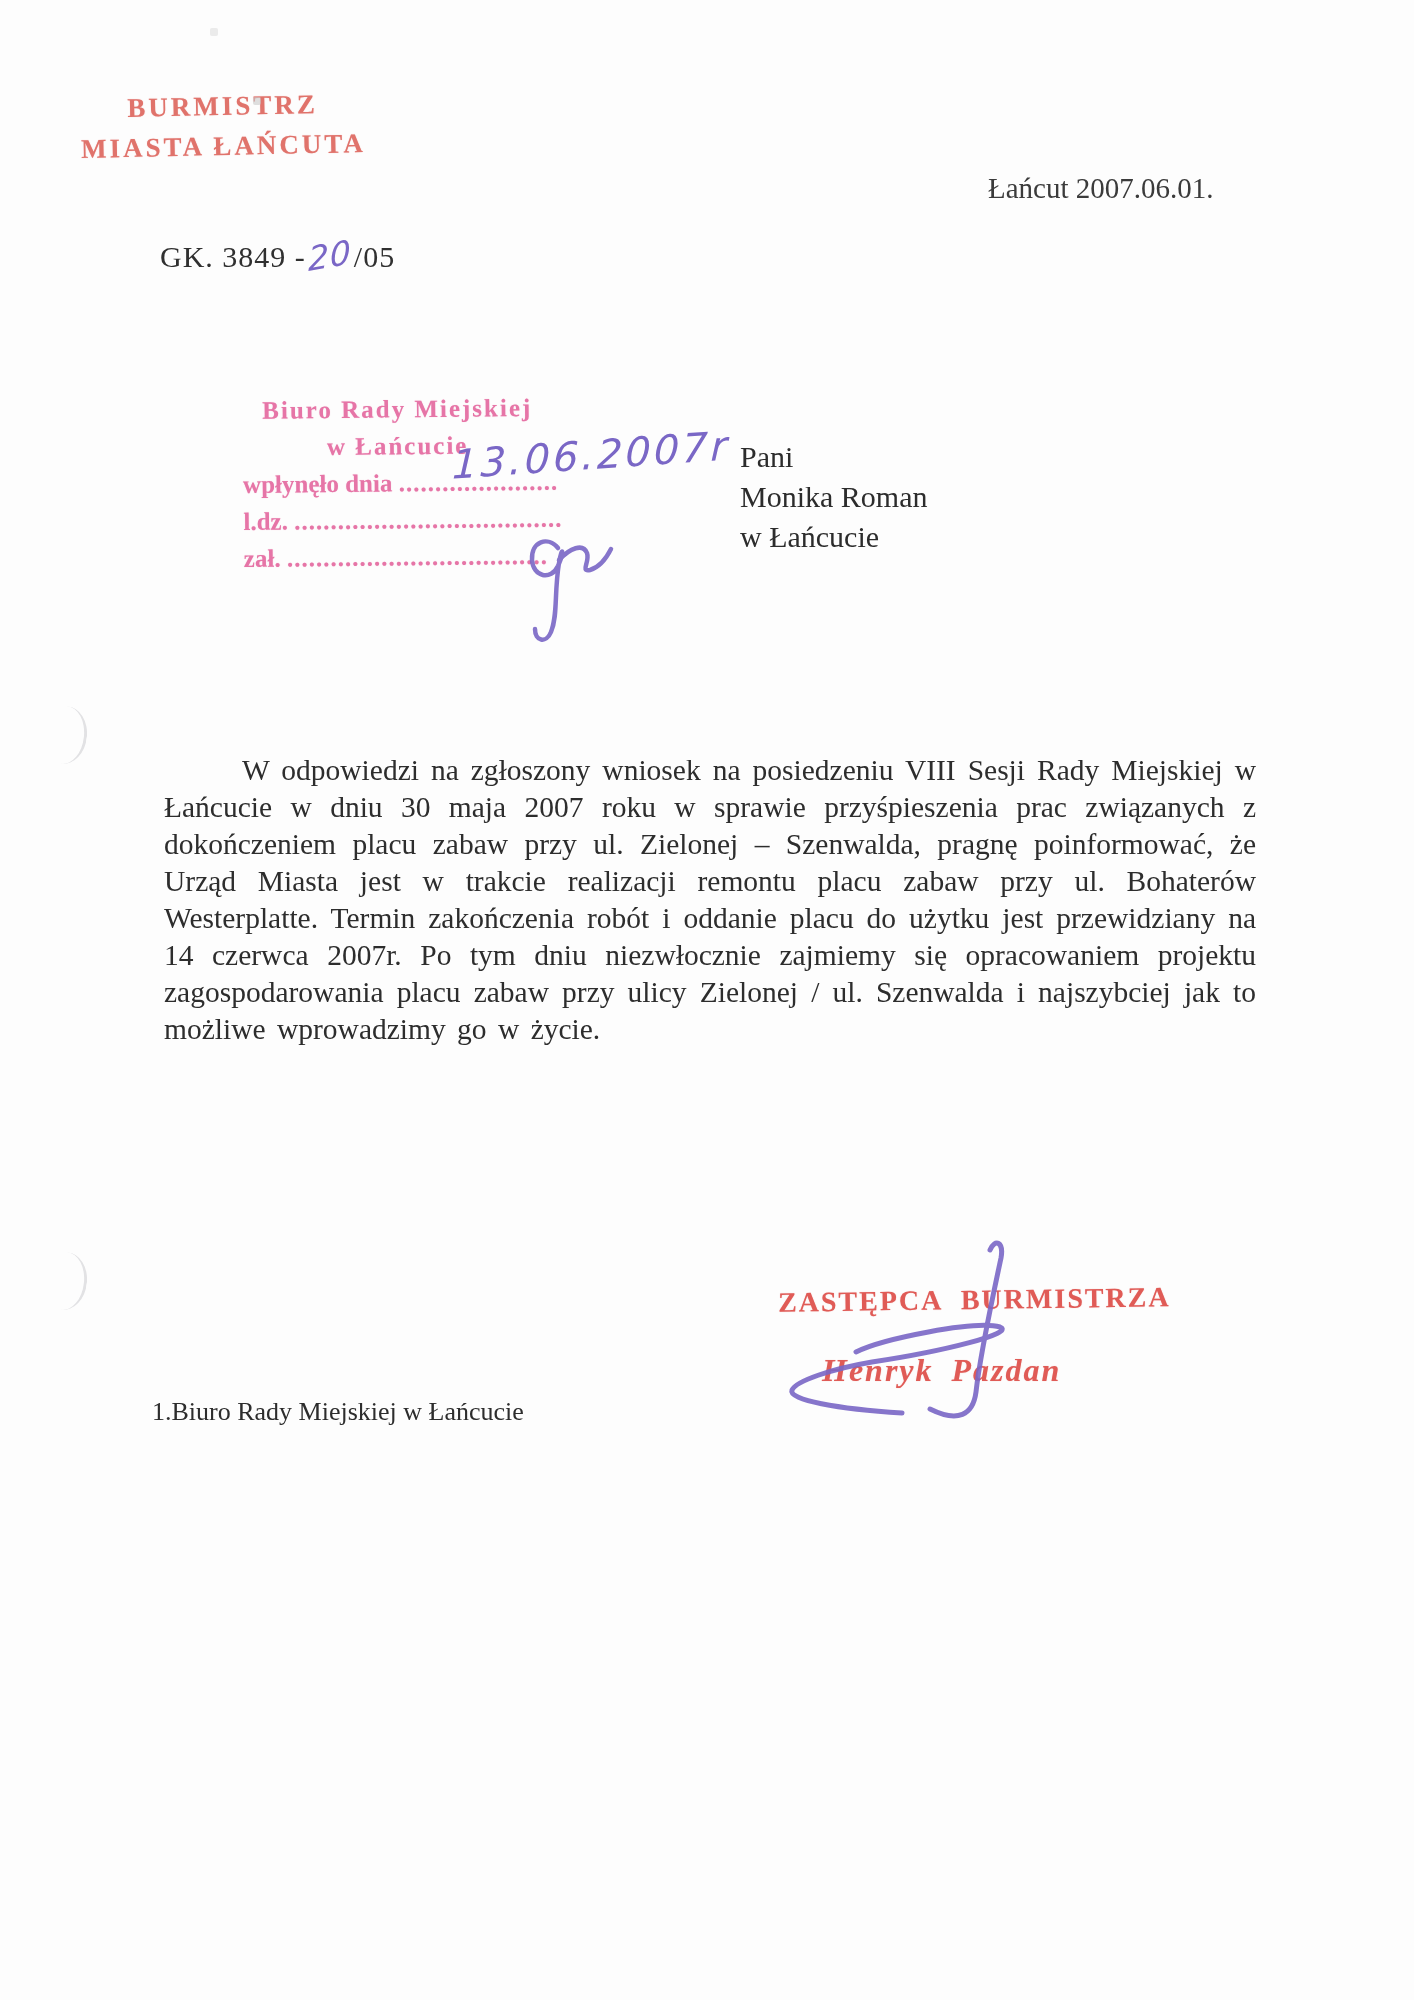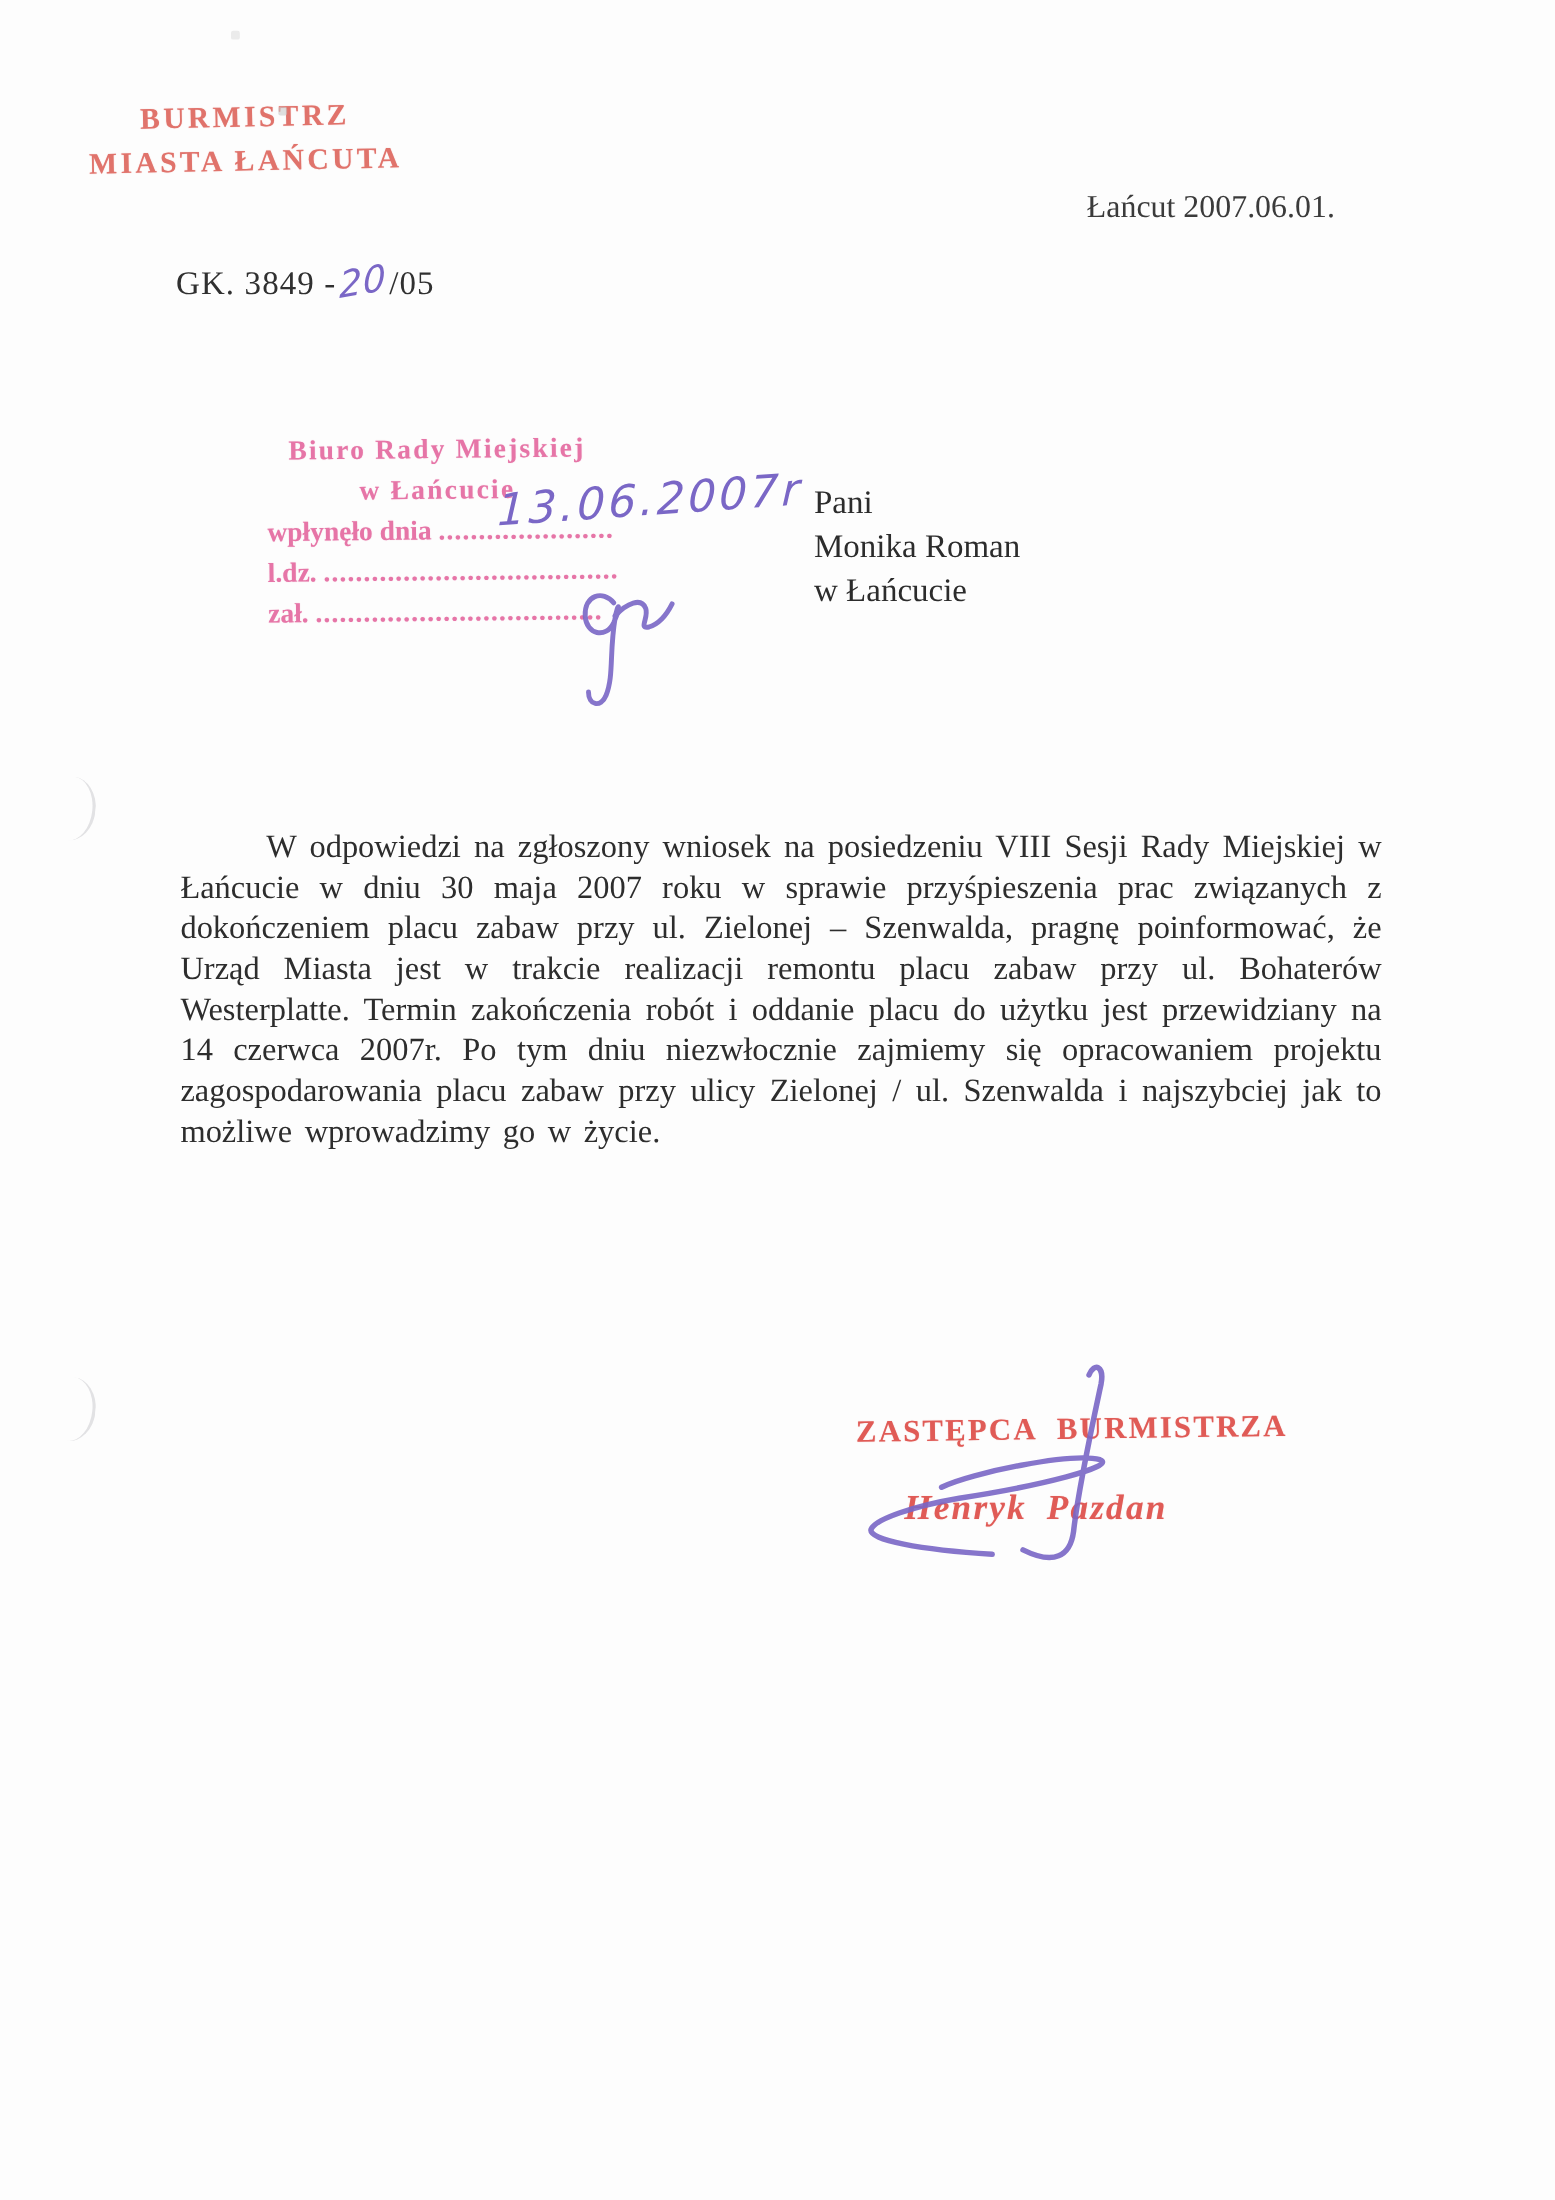--- a/index.html
+++ b/index.html
@@ -158,20 +158,21 @@
     <div>Monika Roman</div>
     <div>w Łańcucie</div>
   </div>
 
   <p class="abs body-text">W odpowiedzi na zgłoszony wniosek  na posiedzeniu VIII Sesji  Rady Miejskiej w Łańcucie w dniu 30 maja 2007 roku  w sprawie  przyśpieszenia prac związanych z dokończeniem placu zabaw przy ul. Zielonej – Szenwalda, pragnę poinformować, że Urząd Miasta jest w trakcie realizacji remontu placu zabaw przy ul. Bohaterów Westerplatte. Termin zakończenia robót i oddanie placu do użytku jest przewidziany na 14 czerwca 2007r. Po tym dniu niezwłocznie zajmiemy się opracowaniem projektu zagospodarowania placu zabaw przy ulicy Zielonej / ul. Szenwalda i najszybciej jak to możliwe wprowadzimy go w życie.</p>
 
   <div class="abs sig-title">ZASTĘPCA  BURMISTRZA</div>
   <div class="abs sig-name">Henryk Pazdan</div>
 
   <div class="abs cc">
+    <div>1.Biuro Rady Miejskiej w Łańcucie</div>
   </div>
 
   <div class="abs arc arc1"></div>
   <div class="abs arc arc2"></div>
   <div class="abs speck" style="left:253px; top:97px;"></div>
   <div class="abs speck" style="left:210px; top:28px; opacity:.35;"></div>
 
   <svg class="abs ink-overlay" width="1414" height="2000" viewBox="0 0 1414 2000">
 
     <g stroke="#7a67c6" stroke-width="4.5" fill="none" stroke-linecap="round" opacity="0.9">

